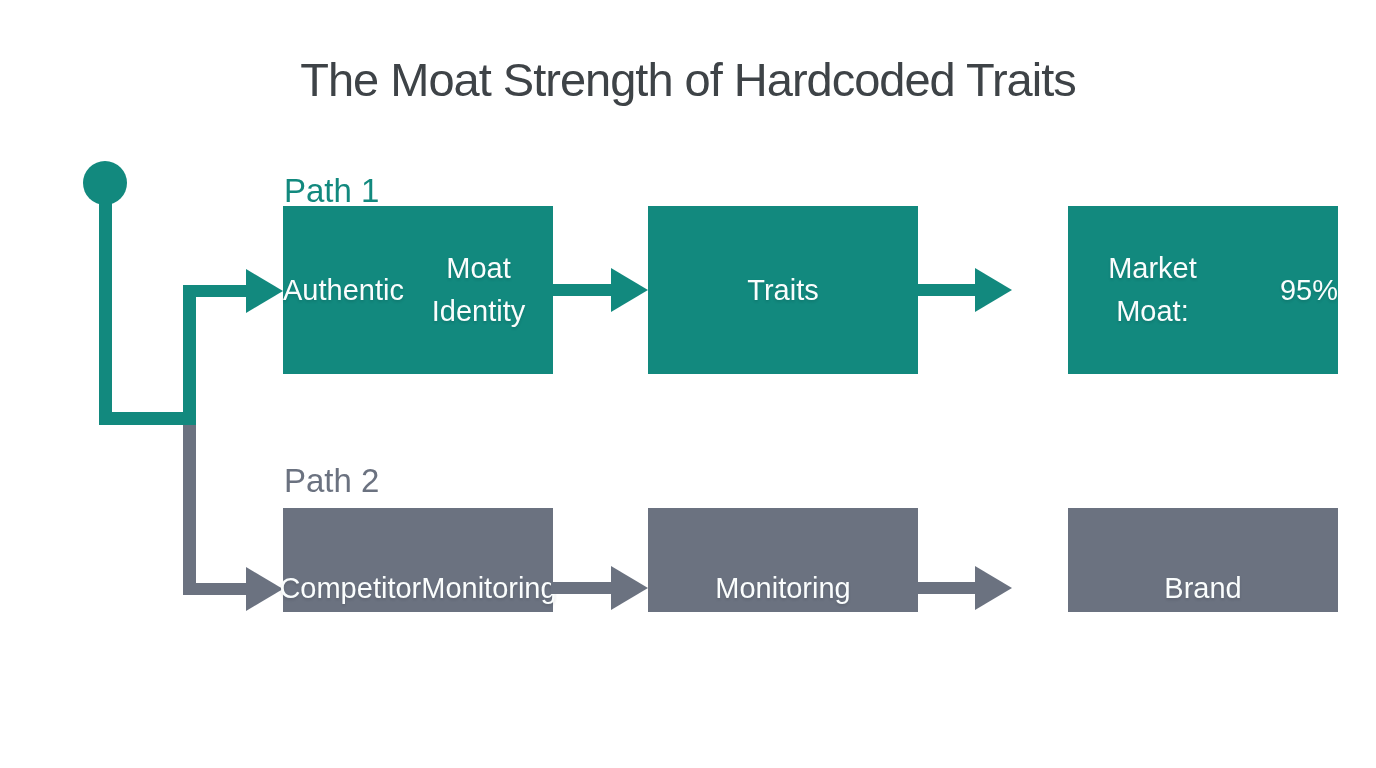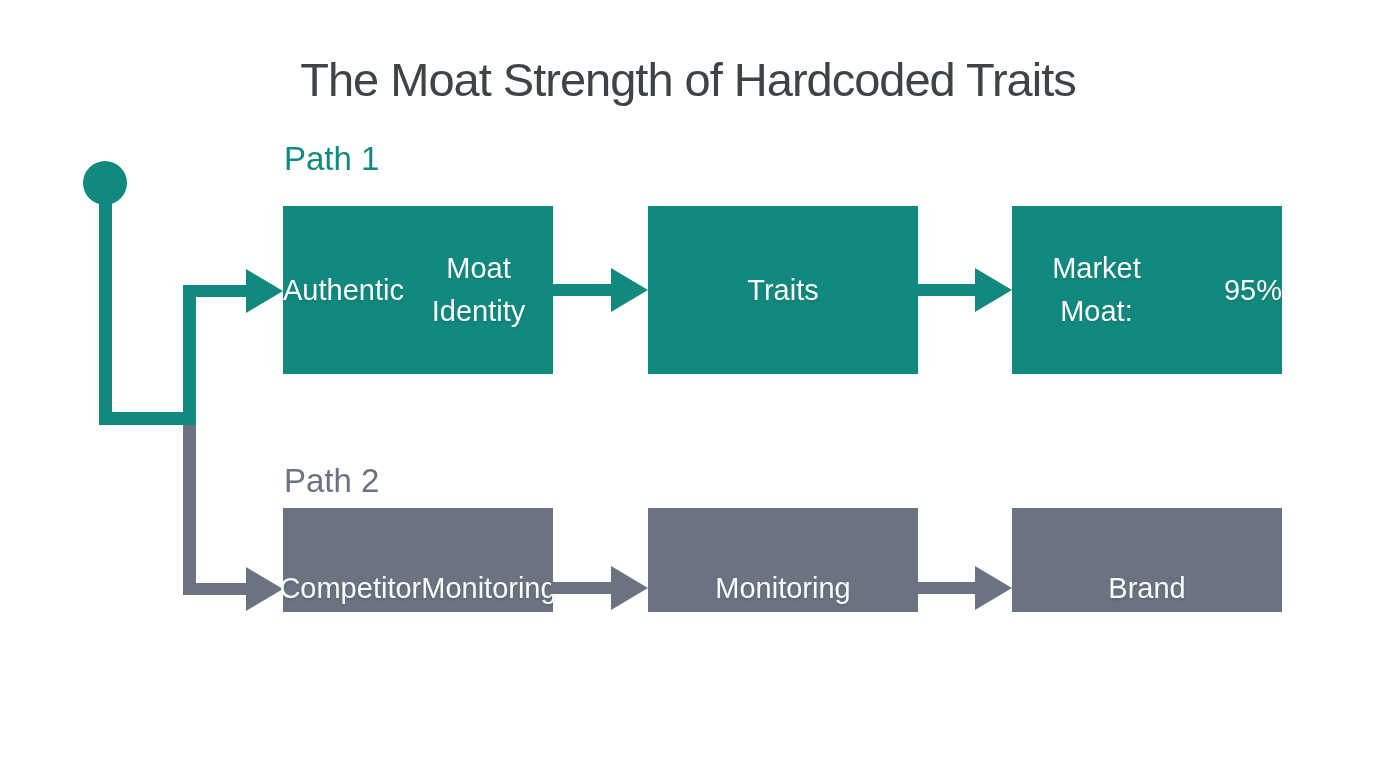--- a/index.html
+++ b/index.html
@@ -26,21 +26,21 @@
     font-size: 47px;
     font-weight: 500;
     letter-spacing: -1px;
     color: var(--title-color);
   }
   .path-label {
     position: absolute;
     font-size: 33px;
     font-weight: 400;
   }
-  .path-label.p1 { left: 284px; top: 140px; color: var(--teal); }
+  .path-label.p1 { left: 284px; top: 172px; color: var(--teal); }
   .path-label.p2 { left: 284px; top: 462px; color: var(--gray); }
 
   .seg { position: absolute; }
   .seg.teal { background: var(--teal); }
   .seg.gray { background: var(--gray); }
 
   .start-dot {
     position: absolute;
     left: 83px; top: 161px;
     width: 44px; height: 44px;
@@ -70,21 +70,21 @@
     line-height: 43px;
     font-weight: 400;
     text-shadow: 0 2px 3px rgba(0,0,0,0.12);
   }
   .node.teal-bg { background: var(--teal); }
   .node.gray-bg { background: var(--gray); }
   .row1 { top: 206px; height: 168px; }
   .row2 { top: 508px; height: 160px; }
   .col1 { left: 283px; }
   .col2 { left: 648px; }
-  .col3 { left: 1012px; gap: 43px; }
+  .col3 { left: 1068px; gap: 43px; }
 </style>
 </head>
 <body>
 
 <div class="canvas">
 
   <div class="title">The Moat Strength of Hardcoded Traits</div>
 
   <div class="start-dot"></div>
 

